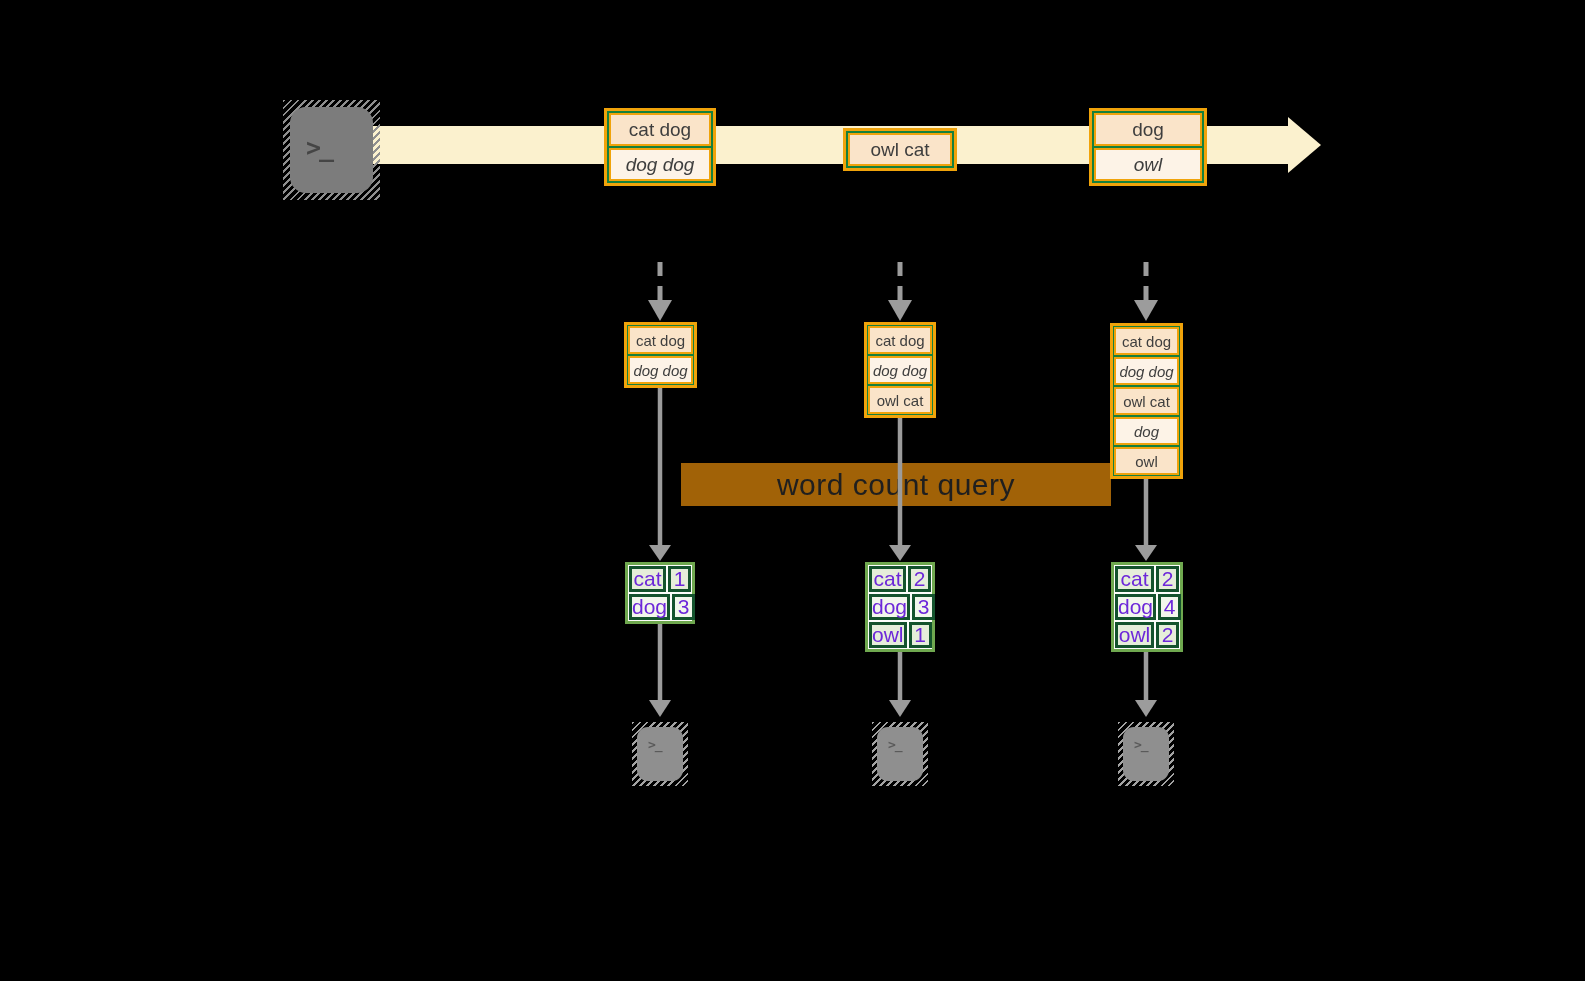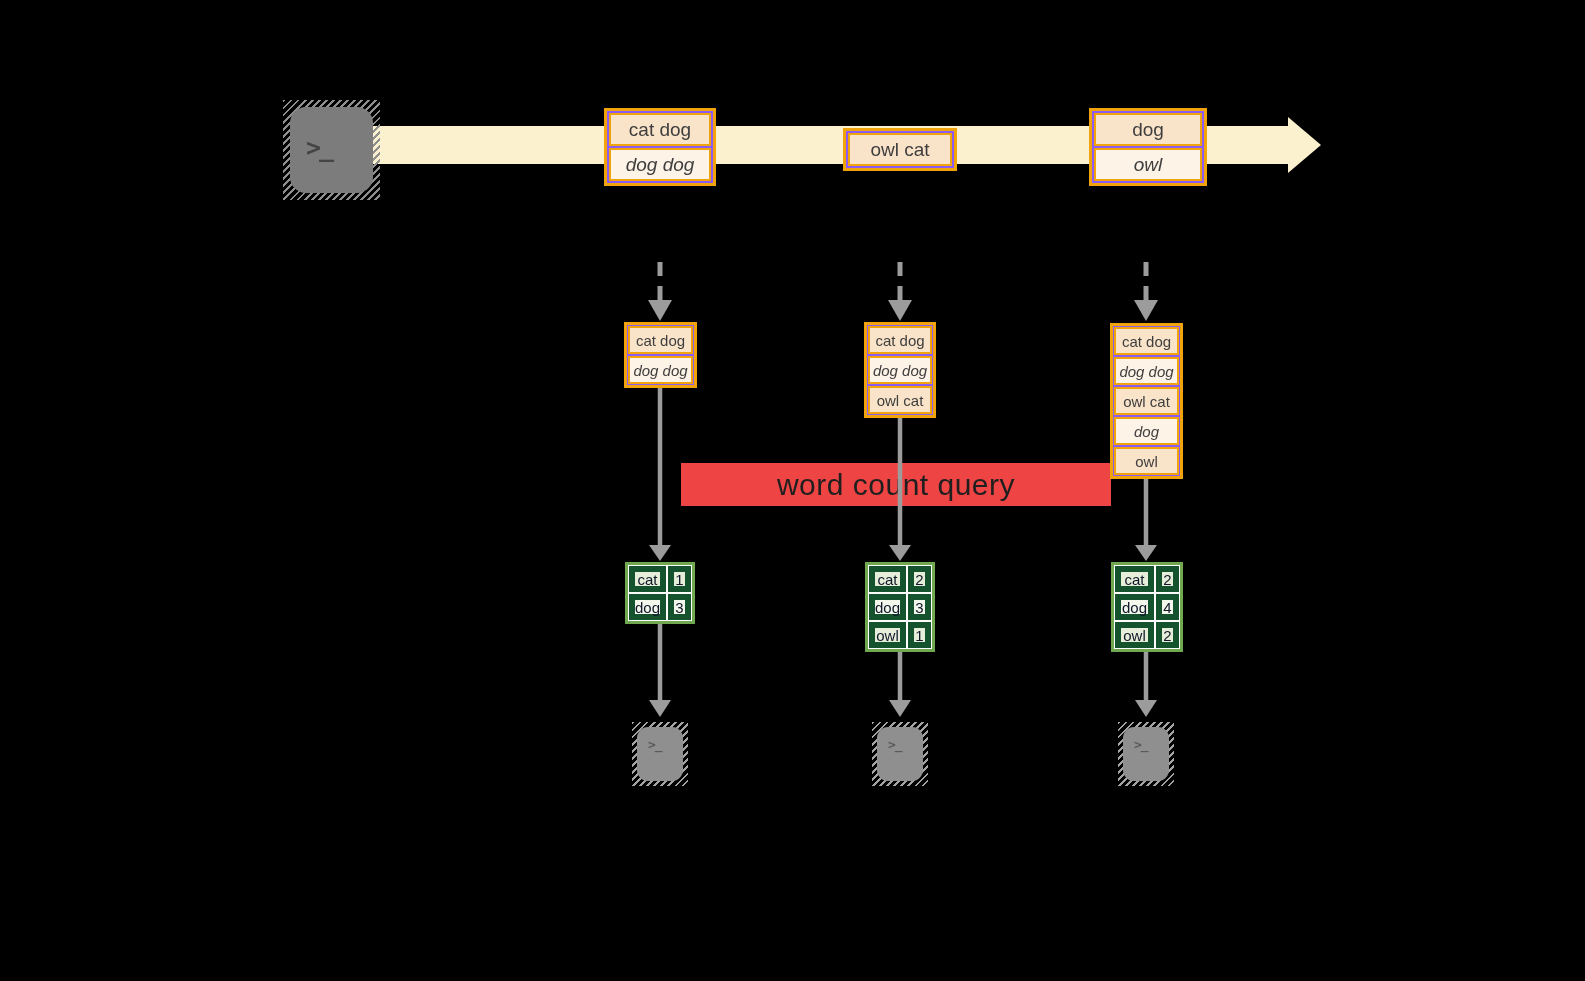--- a/index.html
+++ b/index.html
@@ -24,50 +24,50 @@
   .term-large .prompt { position:absolute; left:16px; top:26px; color:#454545;
     font-family:"DejaVu Sans Mono", monospace; font-weight:bold; font-size:25px; letter-spacing:-2px; }
   .term-small { width:56px; height:64px; top:722px;
     background:repeating-linear-gradient(135deg,#a3a3a3 0 2px,transparent 2px 5px); }
   .term-small .term-inner { inset:5px; background:#8F8F8F; border-radius:11px; }
   .term-small .prompt { position:absolute; left:11px; top:10px; color:#5a5a5a;
     font-family:"DejaVu Sans Mono", monospace; font-weight:bold; font-size:13px; letter-spacing:-1px; }
   #term-sink-0 { left:632px; } #term-sink-1 { left:872px; } #term-sink-2 { left:1118px; }
 
   
-  .obox { position:absolute; border:3px solid #F0A30A; background:#8b5cf6; padding:2px;
+  .obox { position:absolute; border:3px solid #F0A30A; background:#15803d; padding:2px;
     display:flex; flex-direction:column; gap:2px; z-index:4; }
   .obox .cell { border:2px solid #F0A30A; display:flex; align-items:center; justify-content:center;
     color:#3E3E3E; }
   .batch .cell { height:33px; font-size:19px; }
   #batch-0 { left:604px; top:108px; width:112px; }
   #batch-1 { left:843px; top:128px; width:114px; }
   #batch-2 { left:1089px; top:108px; width:118px; }
 
   
   .state { padding:1px; }
   .state .cell { height:28px; font-size:15px; }
   #state-0 { left:624px; top:322px; width:73px; }
   #state-1 { left:864px; top:322px; width:72px; }
   #state-2 { left:1110px; top:323px; width:73px; }
 
   .fill-a { background:#FAE4C9; }
   .fill-b { background:#FDF3E7;font-style:italic; }
 
   
   .query-band { position:absolute; left:681px; top:463px; width:430px; height:43px;
-    background:#ef4444; display:flex; align-items:center; justify-content:center; z-index:2; }
+    background:#a16207; display:flex; align-items:center; justify-content:center; z-index:2; }
   .query-band span { font-size:30px; color:#1F1F1F; letter-spacing:0.5px; }
 
   
   .gtable { position:absolute; border:3px solid #6FA84F; background:#FDFEFB; padding:1px;
     display:flex; flex-direction:column; gap:2px; z-index:4; }
   .grow { display:grid; grid-template-columns:1fr 23px; gap:2px; }
-  .gcell { border:6px solid #14532d; height:26px; display:flex; align-items:center; justify-content:center;
-    font-size:15px; color:#0f172a; }
+  .gcell { border:3px solid #14532d; height:26px; display:flex; align-items:center; justify-content:center;
+    font-size:21px; color:#6d28d9; }
   .fill-ga { background:#E6EEDA; }
   .fill-gb { background:#F3F7EC; }
   #result-0 { left:625px; top:562px; width:70px; }
   #result-1 { left:865px; top:562px; width:70px; }
   #result-2 { left:1111px; top:562px; width:72px; }
 
   
   svg.flows { position:absolute; left:0; top:0; z-index:3; }
 </style>
 </head>

